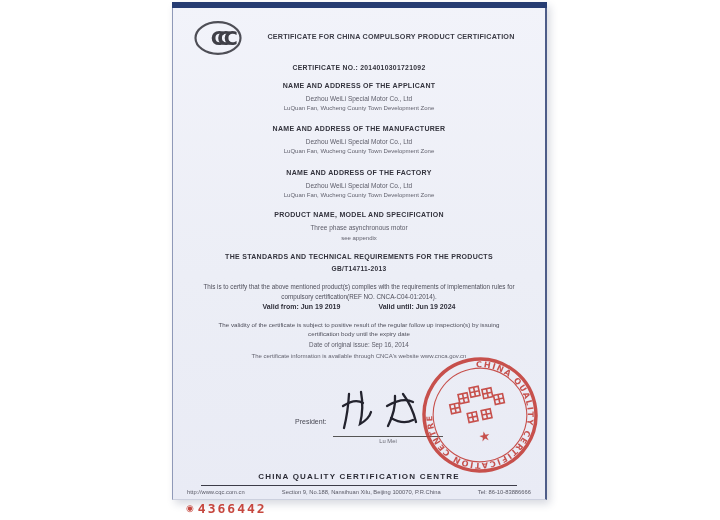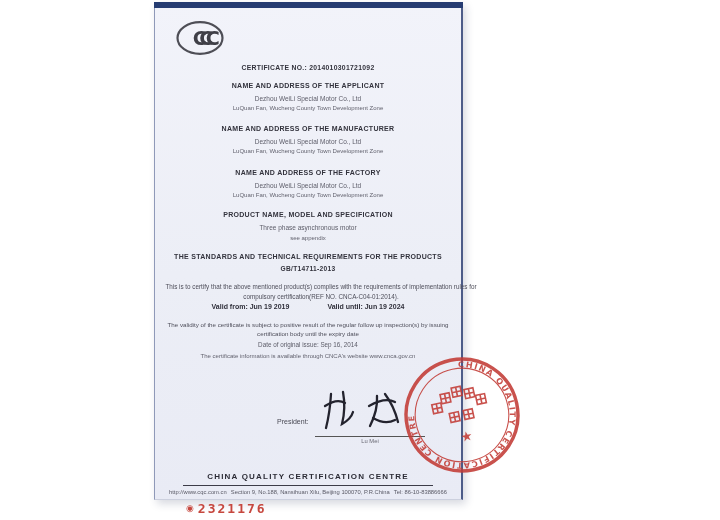--- a/index.html
+++ b/index.html
@@ -2,21 +2,21 @@
 <html><head>
 <meta charset="utf-8">
 <style>
   * { margin:0; padding:0; box-sizing:border-box; }
   html,body { background:#ffffff; }
   .page {
     position:relative; width:720px; height:520px; background:#ffffff;
     font-family:"Liberation Sans", sans-serif; overflow:hidden;
   }
   .cert {
-    position:absolute; left:154px; top:2px; width:309px; height:498px;
+    position:absolute; left:172px; top:2px; width:375px; height:498px;
     background:linear-gradient(180deg,#f2f3fa 0%, #eceef6 55%, #e9ebf5 100%);
     border-left:1px solid #8f99b8; border-right:2px solid #4d5c88;
     border-bottom:1px solid #ccd0de;
     box-shadow:3px 4px 8px rgba(40,50,90,.18);
   }
   .topbar { position:absolute; left:-1px; right:-2px; top:0; height:6px; background:#263c72; }
   .cert-inner { position:absolute; inset:0; filter:blur(0.3px); }
   .abs { position:absolute; left:0; right:0; text-align:center; }
   .h  { font-weight:bold; font-size:7px; color:#33333d; letter-spacing:.3px; }
   .v  { font-size:6.5px; color:#5c5c68; }
@@ -53,20 +53,21 @@
     <div class="topbar"></div>
 
     <div class="cert-inner">
 
       <div class="ccc-logo">
         <svg width="50" height="40" viewBox="0 0 60 46">
           <ellipse cx="30" cy="23" rx="27" ry="19" fill="none" stroke="#4e4e56" stroke-width="2.6"></ellipse>
           <text x="33" y="31" text-anchor="middle" font-family="'DejaVu Sans', sans-serif" font-size="23" font-weight="bold" fill="#3f3f47" letter-spacing="-9">CCC</text>
         </svg>
       </div>
+      <div class="title-text">CERTIFICATE FOR CHINA COMPULSORY PRODUCT CERTIFICATION</div>
 
       <div class="abs h" style="top:62px; font-size:6.8px;">CERTIFICATE NO.: 2014010301721092</div>
 
       <div class="abs h" style="top:80px">NAME AND ADDRESS OF THE APPLICANT</div>
       <div class="abs v" style="top:93px">Dezhou WeiLi Special Motor Co., Ltd</div>
       <div class="abs small" style="top:103px">LuQuan Fan, Wucheng County Town Development Zone</div>
 
       <div class="abs h" style="top:123px">NAME AND ADDRESS OF THE MANUFACTURER</div>
       <div class="abs v" style="top:136px">Dezhou WeiLi Special Motor Co., Ltd</div>
       <div class="abs small" style="top:146px">LuQuan Fan, Wucheng County Town Development Zone</div>
@@ -173,16 +174,16 @@
       <div class="footer-row">
         <span>http://www.cqc.com.cn</span>
         <span>Section 9, No.188, Nansihuan Xilu, Beijing 100070, P.R.China</span>
         <span>Tel: 86-10-83886666</span>
       </div>
     </div>
   </div>
 
   <div class="counter">
     <span class="counter-icon">◉</span>
-    <span class="counter-num">2321176</span>
+    <span class="counter-num">4366442</span>
   </div>
 
 </div>
 
 </body></html>

